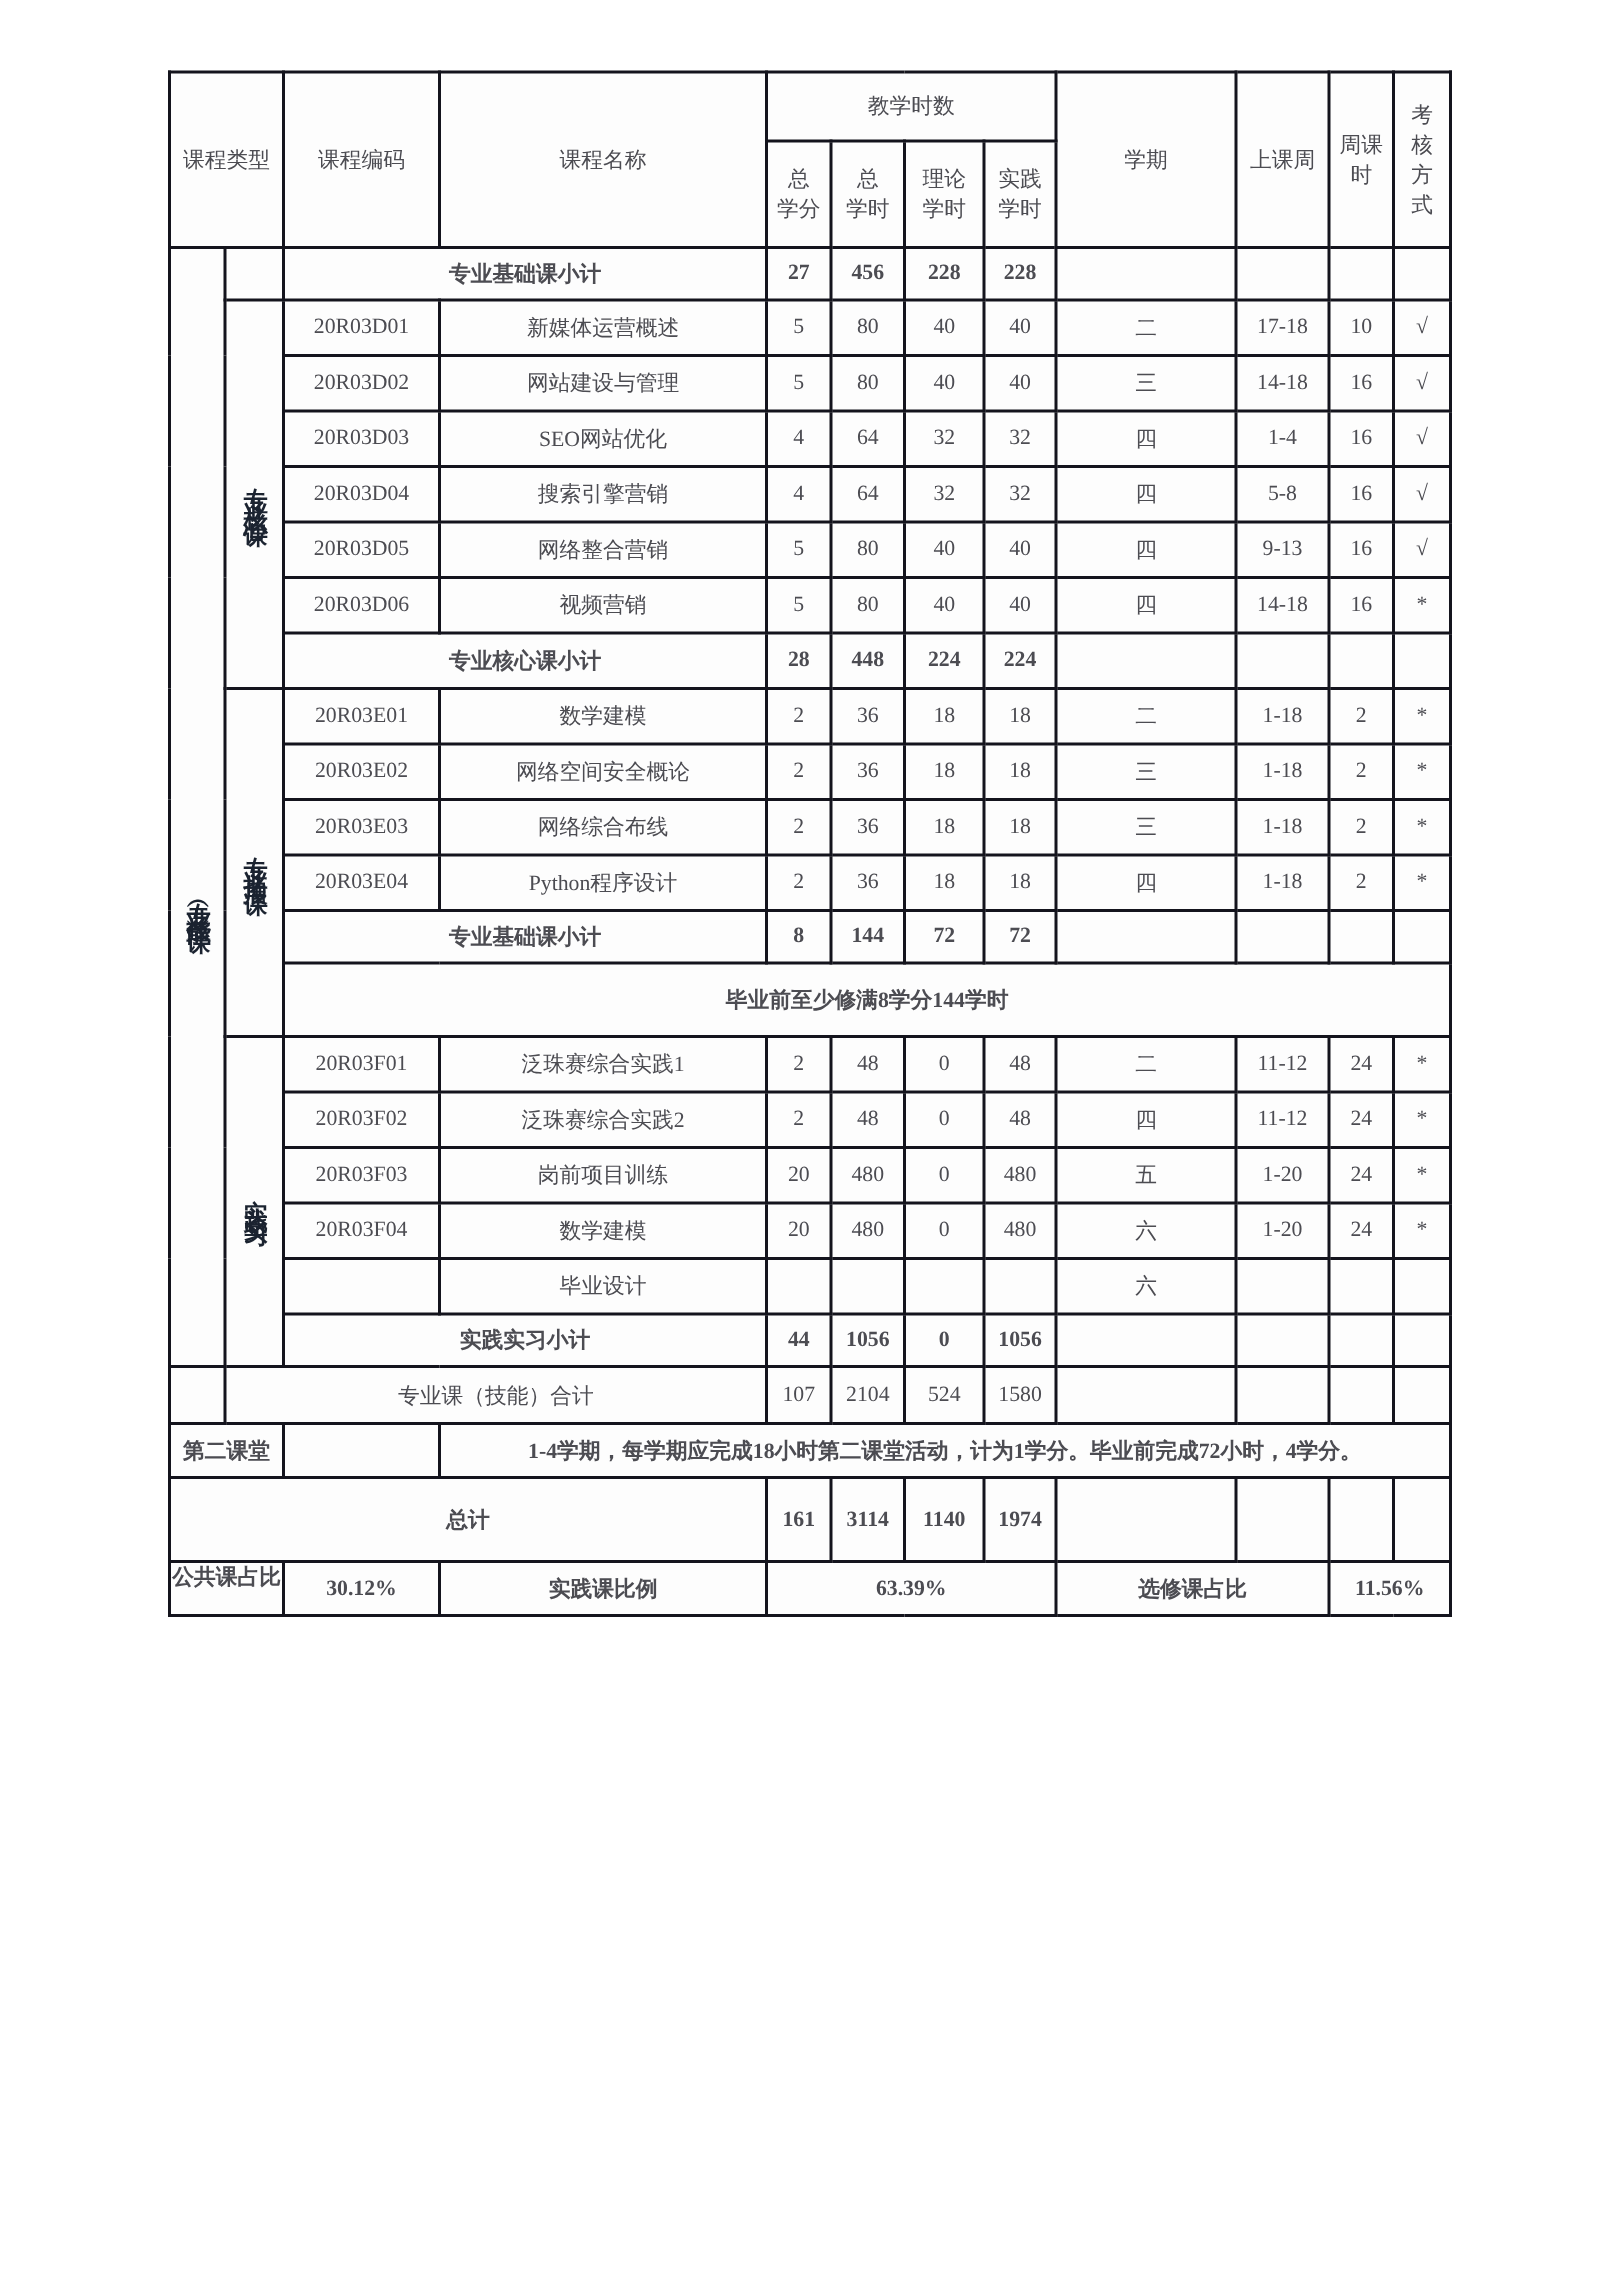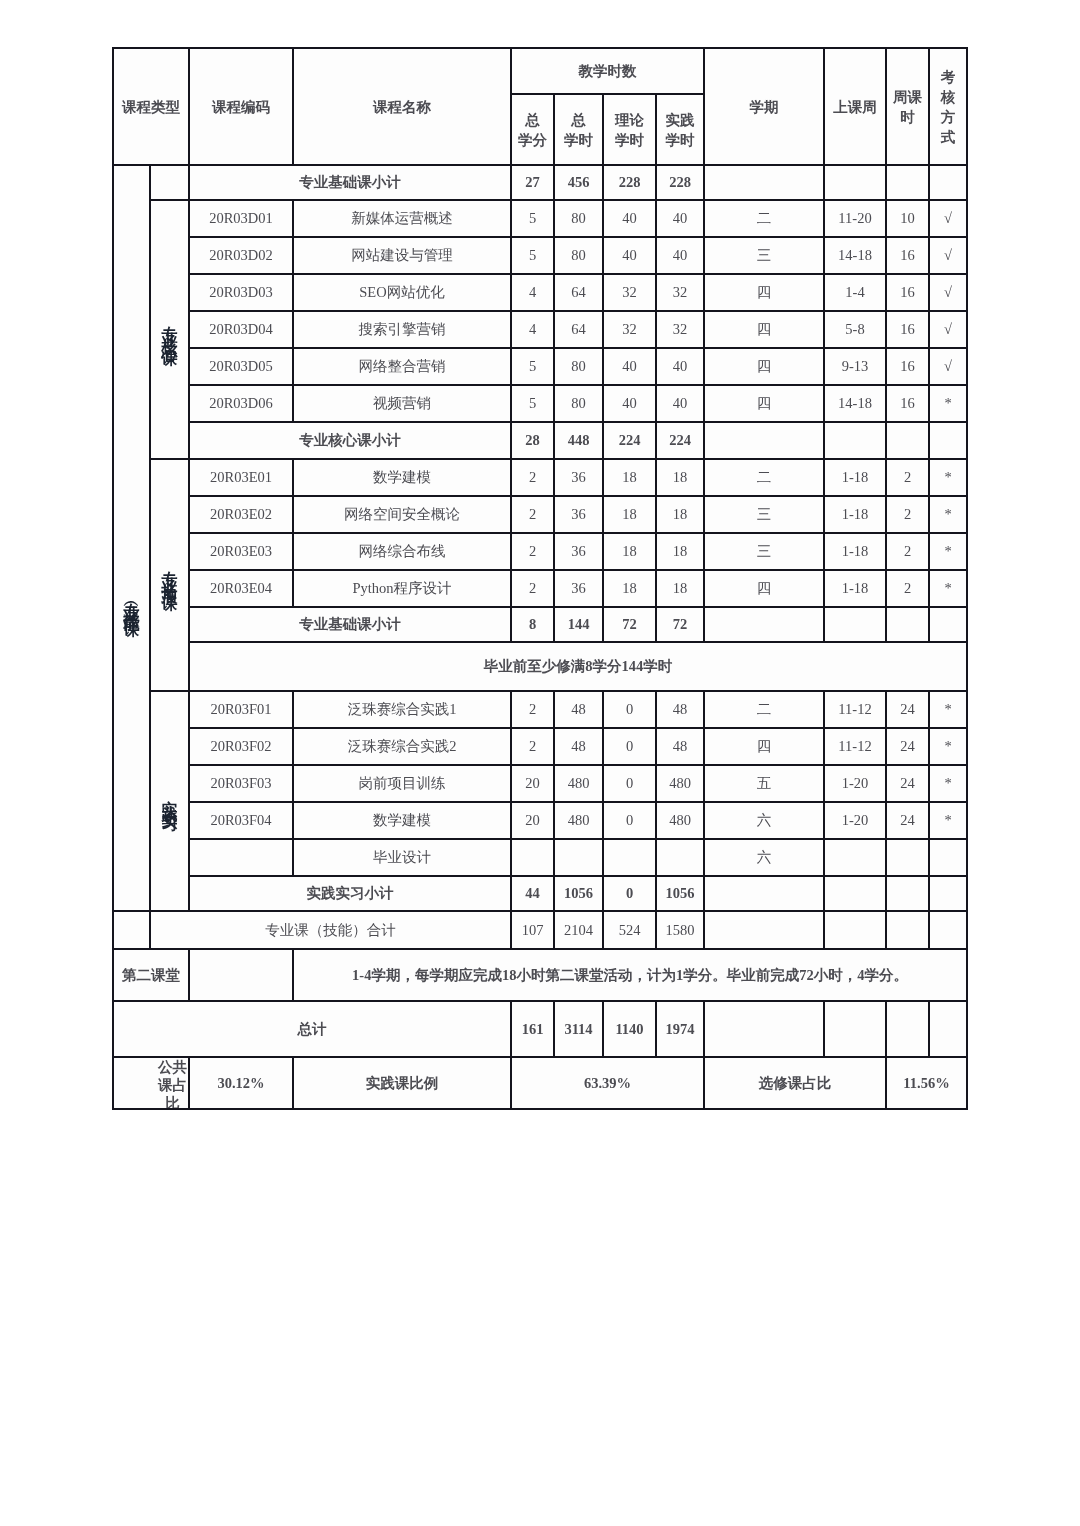--- a/index.html
+++ b/index.html
@@ -6,36 +6,36 @@
   .page{position:relative;width:1080px;height:1526px;background:#ffffff;overflow:hidden;
         font-family:"Liberation Serif","DejaVu Serif",serif;}
   table.sched{position:absolute;left:112px;top:47px;border-collapse:collapse;table-layout:fixed;}
   table.sched td{border:2px solid #14141d;text-align:center;vertical-align:middle;padding:0;
         overflow:hidden;color:#4c4c52;font-size:14.5px;background:#fdfdfd;}
   
   .w-c1{width:37px;} .w-c2{width:39px;} .w-c3{width:104px;} .w-c4{width:218px;}
   .w-c5{width:43px;} .w-c6{width:49px;} .w-c7{width:53px;} .w-c8{width:48px;}
   .w-c9{width:120px;} .w-c10{width:62px;} .w-c11{width:43px;} .w-c12{width:38px;}
   
-  td.hdr{background:#a6ccf3;color:#1b2330;font-weight:bold;font-size:15px;white-space:pre-line;line-height:20px;margin-top:42px;}
+  td.hdr{background:#a6ccf3;color:#1b2330;font-weight:normal;font-size:15px;white-space:pre-line;line-height:20px;margin-top:42px;}
   td.sub{background:#a0c8f1;color:#141a25;font-weight:bold;font-size:15px;margin-top:24px;}
   td.yellow{background:#f9f6ce;color:#17171f;font-weight:normal;font-size:15px;}
   td.cyan{background:#d8f5f3;color:#17171f;font-weight:bold;font-size:15px;}
   td.peach{background:#f7e2d1;color:#17171f;font-weight:bold;font-size:15px;}
   td.white-empty{background:#fdfdfd;}
   
   .vlabel{writing-mode:vertical-lr;text-orientation:mixed;font-weight:bold;color:#1b2330;
           font-size:16px;letter-spacing:6px;margin:0 auto;display:inline-block;line-height:1;}
   td.vcell{background:#fdfdfd;}
   .vtop{vertical-align:top;}
   .outer-label{margin-top:128px;letter-spacing:3px;}
   
   .assess{font-size:16px;}
   
-  .clip2{height:50px;overflow:hidden;line-height:18px;display:block;margin-left:43px;}
+  .clip2{height:33px;overflow:hidden;line-height:18px;display:block;}
   .note-cell{font-size:15px;margin-left:40px;}
 </style>
 </head>
 <body>
 
 <div class="page">
 <table class="sched">
   <colgroup>
     <col class="w-c1">
         <col class="w-c2">
@@ -94,21 +94,21 @@
 
   <tr style="height:37px">
     <td class="vcell" rowspan="7"><span class="vlabel">专业核心课</span></td>
     <td>20R03D01</td>
     <td>新媒体运营概述</td>
     <td>5</td>
     <td>80</td>
     <td>40</td>
     <td>40</td>
     <td>二</td>
-    <td>11-20</td>
+    <td>17-18</td>
     <td>10</td>
     <td class="assess">√</td>
   </tr>
   <tr style="height:37px">
     <td>20R03D02</td>
     <td>网站建设与管理</td>
     <td>5</td>
     <td>80</td>
     <td>40</td>
     <td>40</td>
@@ -325,21 +325,21 @@
     <td class="yellow">107</td>
     <td class="yellow">2104</td>
     <td class="yellow">524</td>
     <td class="yellow">1580</td>
     <td class="yellow"></td>
     <td class="yellow"></td>
     <td class="yellow"></td>
     <td class="yellow"></td>
   </tr>
 
-  <tr style="height:52px">
+  <tr style="height:36px">
     <td class="cyan" colspan="2">第二课堂</td>
     <td class="cyan"></td>
     <td class="cyan note-cell" colspan="9">1-4学期，每学期应完成18小时第二课堂活动，计为1学分。毕业前完成72小时，4学分。</td>
   </tr>
 
   <tr style="height:56px">
     <td class="peach" colspan="4">总计</td>
     <td class="peach">161</td>
     <td class="peach">3114</td>
     <td class="peach">1140</td>

